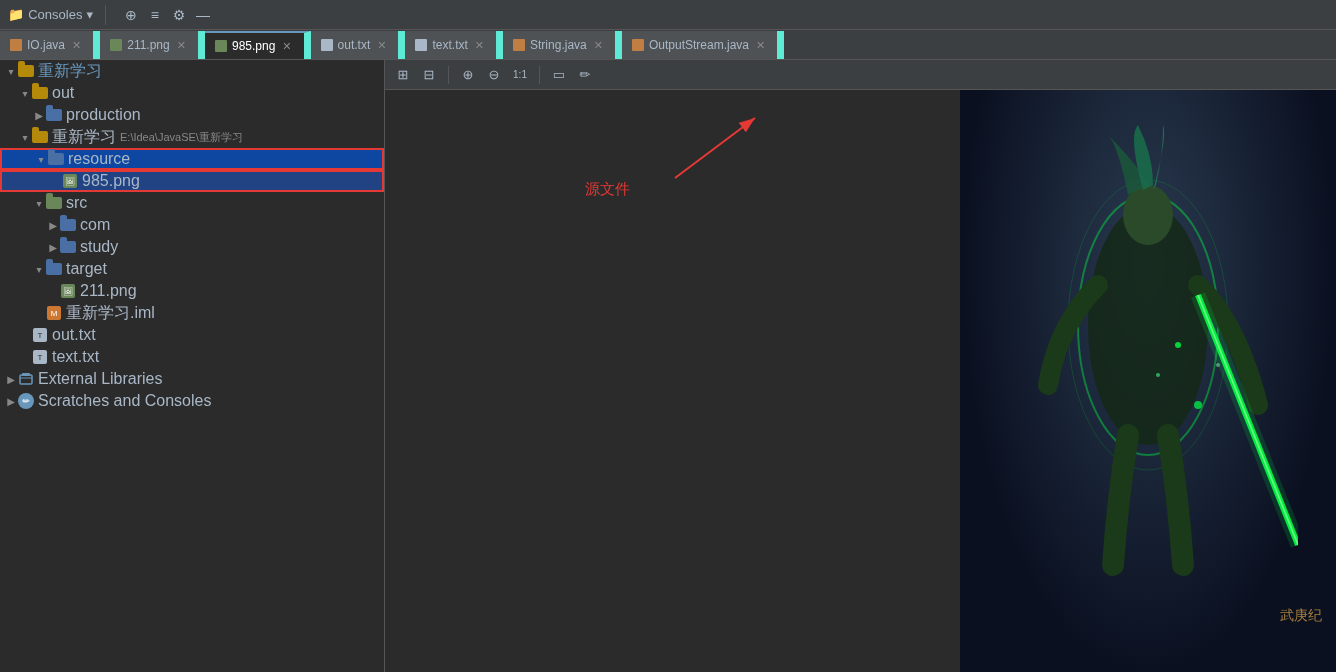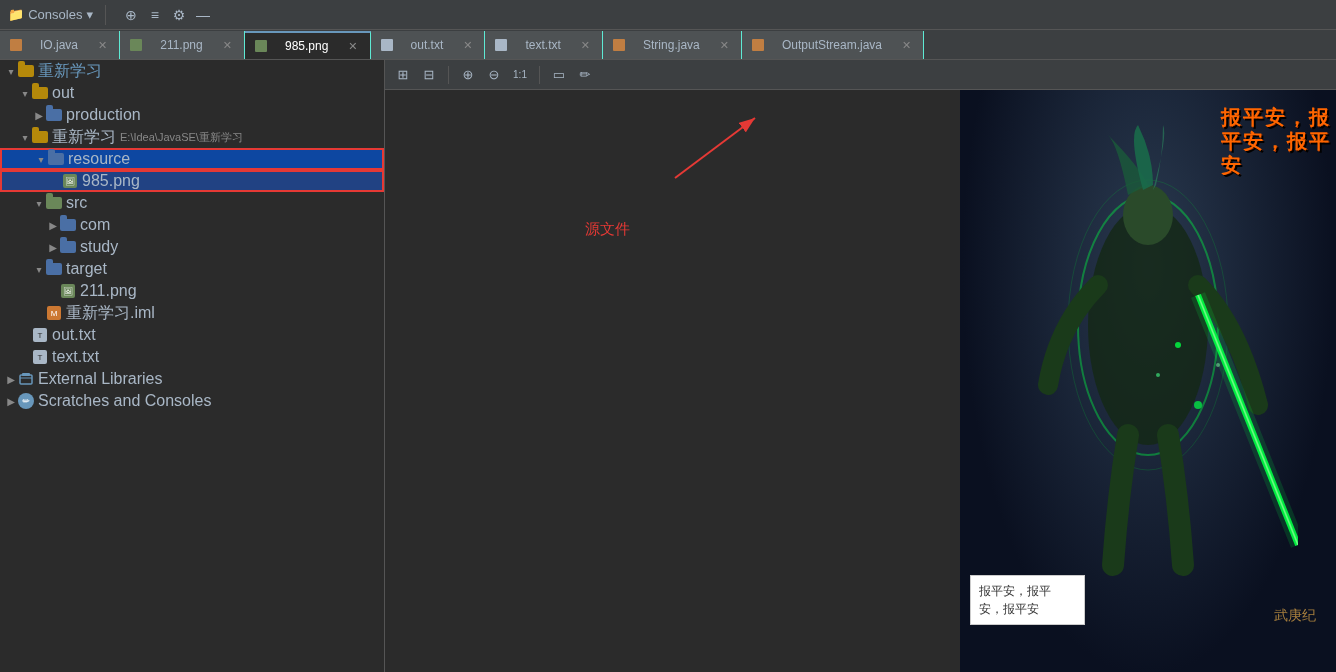--- a/index.html
+++ b/index.html
@@ -60,23 +60,23 @@
       align-items: flex-end;
       padding: 0;
       flex-shrink: 0;
       border-bottom: 1px solid #555;
     }
     .tab {
       height: 28px;
       padding: 0 10px;
       display: flex;
       align-items: center;
-      gap: 18px;
+      gap: 5px;
       background: #4e5254;
-      border-right: 1px solid #5eead4;
+      border-right: 7px solid #5eead4;
       color: #a9b7c6;
       font-size: 12px;
       cursor: pointer;
       white-space: nowrap;
     }
     .tab.active {
       background: #2b2b2b;
       color: #ffffff;
       border-top: 2px solid #6897bb;
     }
@@ -250,21 +250,20 @@
       position: relative;
     }
 
     
     .source-label {
       position: absolute;
       top: 90px;
       left: 200px;
       color: #e53935;
       font-size: 14px;
-      margin-top: 40px;
     }
 
     
     .url-bar {
       height: 22px;
       background: #3c3f41;
       border-top: 1px solid #555;
       display: flex;
       align-items: center;
       padding: 0 8px;
@@ -560,32 +559,23 @@
             <path d="M130,310 Q120,370 115,440" stroke="#1a3a1a" stroke-width="22" fill="none" stroke-linecap="round"></path>
             <path d="M170,310 Q180,370 185,440" stroke="#1a3a1a" stroke-width="22" fill="none" stroke-linecap="round"></path>
 
             <circle cx="180" cy="220" r="3" fill="#00ff44" opacity="0.8"></circle>
             <circle cx="160" cy="250" r="2" fill="#44ff88" opacity="0.6"></circle>
             <circle cx="200" cy="280" r="4" fill="#00ff44" opacity="0.7"></circle>
             <circle cx="220" cy="240" r="2" fill="#88ffaa" opacity="0.5"></circle>
           </svg>
         </div>
 
-        <div style="position:absolute;top:15px;right:5px;font-size:20px;font-weight:bold;color:#ff6600;text-shadow:2px 2px #000,1px 1px #aa3300;line-height:1.2;font-family:SimHei,serif;letter-spacing:2px;">
-          <div>报平安，报</div>
-          <div>平安，报平</div>
-          <div>安</div>
-        </div>
-
-        <div style="position:absolute;bottom:55px;right:20px;color:#cc9944;font-size:14px;font-family:SimSun,serif;opacity:0.8;">
+
+        <div style="position:absolute;bottom:55px;right:14px;color:#cc9944;font-size:14px;font-family:SimSun,serif;opacity:0.8;">
           武庚纪
         </div>
 
-        <div style="position:absolute;bottom:55px;left:10px;background:white;border:1px solid #ccc;padding:6px 8px;font-size:12px;color:#333;line-height:1.5;width:115px;">
-          <div>报平安，报平</div>
-          <div>安，报平安</div>
-        </div>
       </div>
     </div>
 
   </div>
 
 </div>
 
 </body></html>

